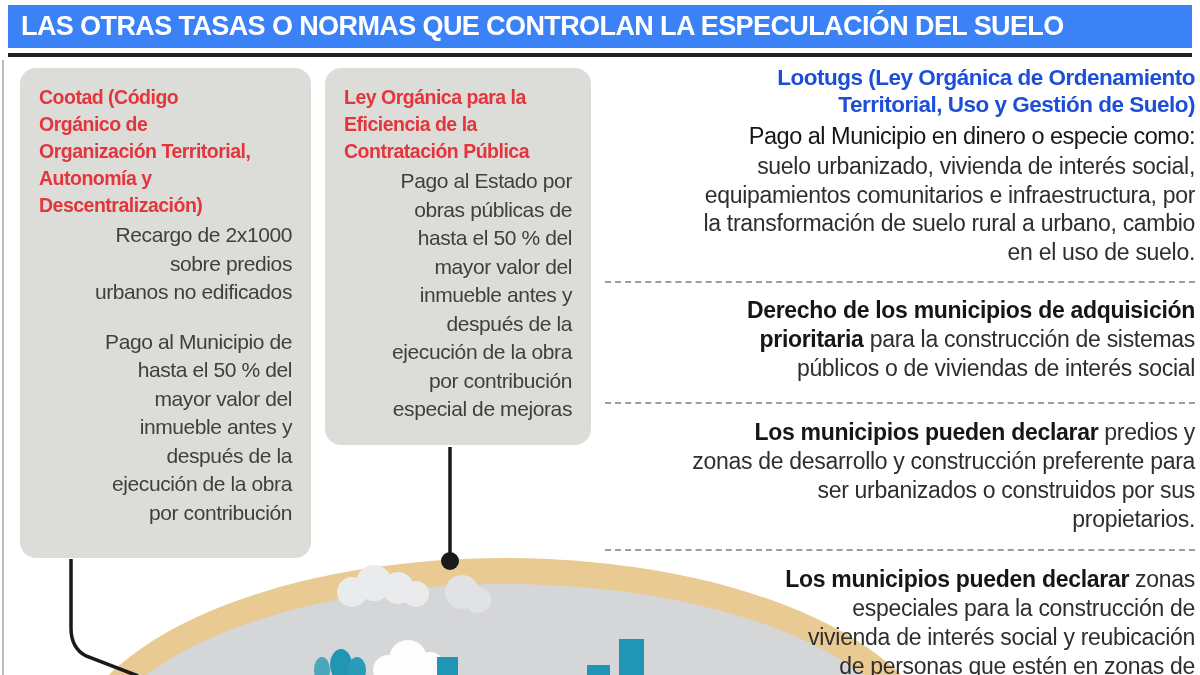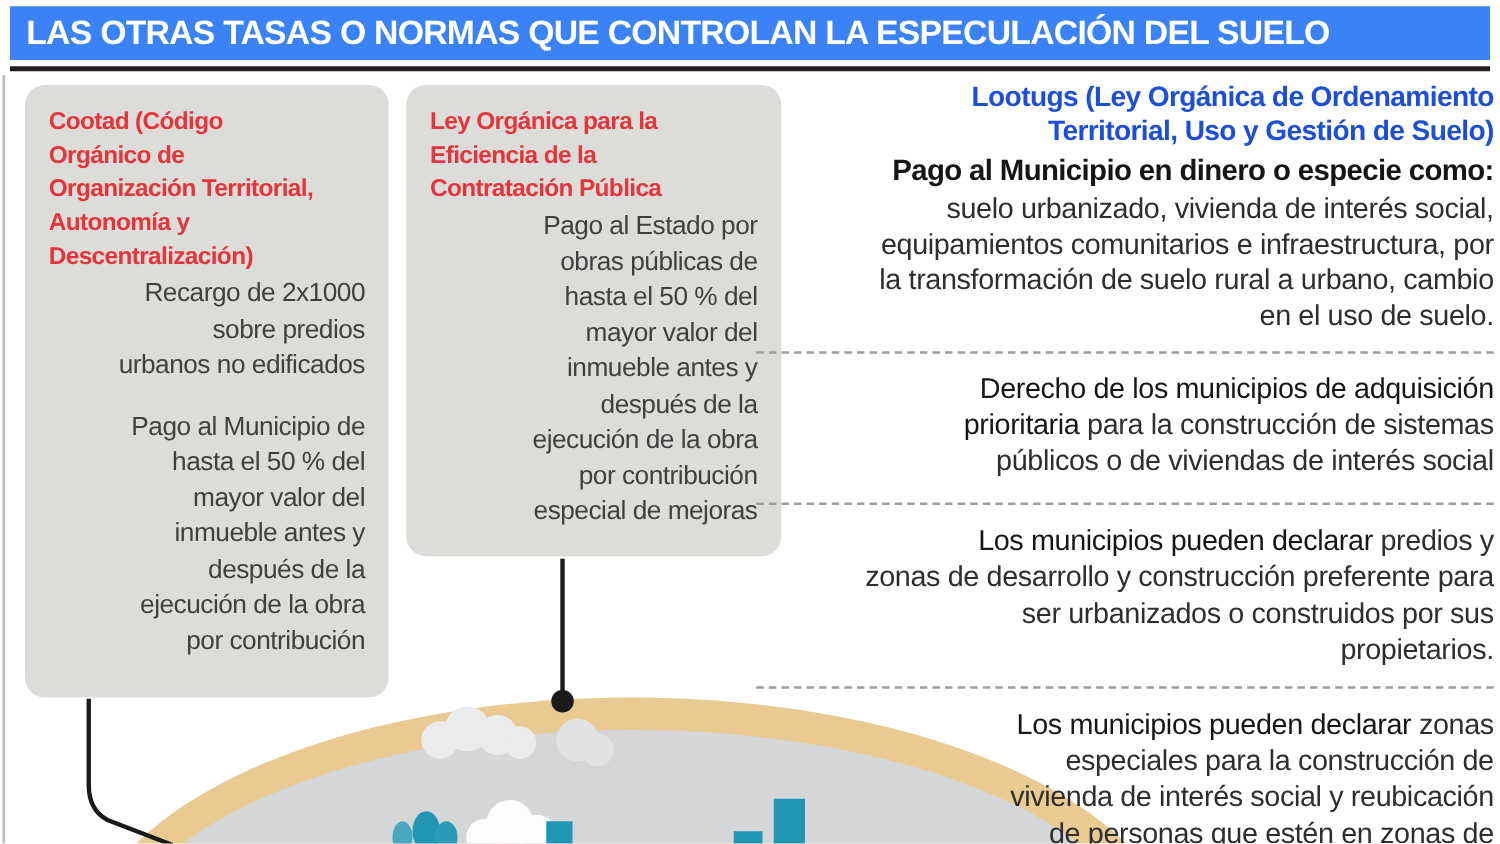--- a/index.html
+++ b/index.html
@@ -29,40 +29,40 @@
   .gbox .btitle{
     color:#e4343c;font-weight:bold;font-size:19.5px;line-height:27px;
     letter-spacing:-0.5px;white-space:pre-line;
   }
   .gbox .bbody{
     color:#3f3f3f;font-size:21px;line-height:28.5px;letter-spacing:-0.4px;
     white-space:pre-line;margin-top:2px;text-align:right;
   }
   .gbox .bbody.second{margin-top:21px;}
   .box-cootad{left:20px;top:68px;width:291px;height:490px;}
-  .box-ley{left:325px;top:68px;width:300px;height:377px;}
+  .box-ley{left:325px;top:68px;width:266px;height:377px;}
   
   .rcol{position:absolute;left:603px;width:592px;text-align:right;z-index:2;}
   .r-title{
     top:64px;color:#1d4ed8;font-weight:bold;font-size:22.5px;line-height:27px;
     letter-spacing:-0.5px;white-space:pre-line;
   }
   .r-intro-bold{
-    top:122px;color:#161616;font-weight:bold;font-size:23.5px;line-height:29px;
+    top:122px;color:#161616;font-weight:normal;font-size:23.5px;line-height:29px;
     letter-spacing:-0.5px;white-space:pre-line;
   }
   .r-intro-text{
     top:152px;color:#2e2e2e;font-size:23px;line-height:28.5px;
     letter-spacing:-0.3px;white-space:pre-line;text-align:right;
   }
   .r-item{
     color:#2e2e2e;font-size:23px;line-height:29px;letter-spacing:-0.3px;
     white-space:pre-line;
   }
-  .r-item .lead{font-weight:normal;color:#161616;}
+  .r-item .lead{font-weight:bold;color:#161616;}
   .r-item-1{top:296px;}
   .r-item-2{top:418px;}
   .r-item-3{top:565px;}
   .divider{
     position:absolute;left:605px;width:590px;height:0;
     border-top:2px dashed #9d9d9d;z-index:2;
   }
   .div-1{top:281px;}
   .div-2{top:402px;}
   .div-3{top:549px;}

